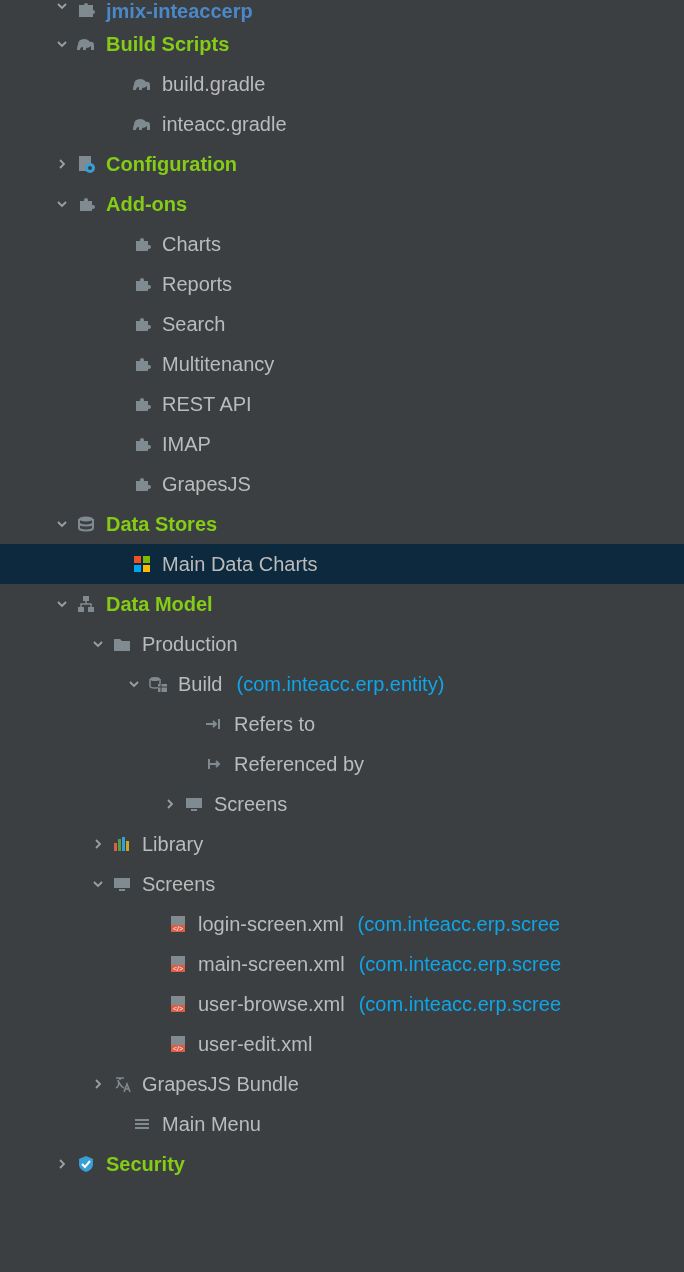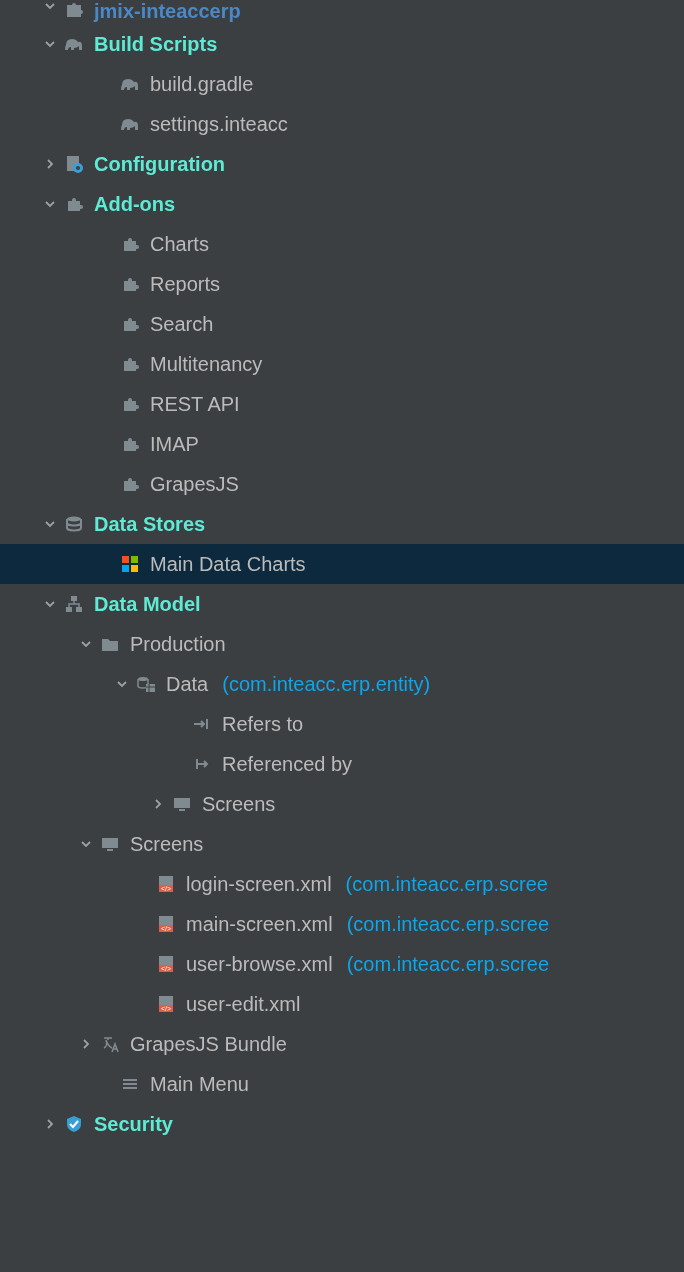--- a/index.html
+++ b/index.html
@@ -11,21 +11,21 @@
   width: 684px;
   height: 1272px;
   overflow: hidden;
   user-select: none;
 }
 .tree { padding-top: 0; }
 .row {
   display: flex;
   align-items: center;
   height: 40px;
-  padding-left: 8px;
+  padding-left: 20px;
   white-space: nowrap;
   cursor: pointer;
 }
 .row.selected { background: #0d293e; }
 .arrow {
   width: 20px;
   display: inline-flex;
   justify-content: center;
   align-items: center;
   color: #9aa0a6;
@@ -34,21 +34,21 @@
 .arrow.blank { visibility: hidden; }
 .indent { display: inline-block; }
 .icon {
   width: 28px;
   display: inline-flex;
   justify-content: center;
   align-items: center;
   margin-right: 6px;
 }
 .label { color: #bbbbbb; }
-.label.bold { font-weight: 600; color: #5eead4; }
+.label.bold { font-weight: 600; color: #84cc16; }
 .hint { color: #0ea5e9; margin-left: 14px; }
 .proj { color: #4a88c7; font-weight: 700; }
 svg { display: block; }
 
 
 .elephant { fill: #7f8b91; }
 .puzzle { fill: #7f8b91; }
 .db { fill: #7f8b91; }
 .folder { fill: #7f8b91; }
 .folderblue { fill: #389fd6; }
@@ -103,21 +103,21 @@
 </div>
 
 <div class="row">
   <span class="indent" style="width:88px"></span>
   <span class="arrow blank"></span>
   <span class="icon">
     <svg width="22" height="18" viewBox="0 0 22 18">
           <path class="elephant" d="M3 10 Q3 4 9 4 Q13 4 15 7 Q19 6 19 11 L19 15 L16 15 L16 11 Q14 13 11 13 L11 15 L8 15 L8 12 Q5 12 5 15 L2 15 Q2 11 3 10 Z"></path>
         </svg>
   </span>
-  <span class="label">settings.inteacc</span>
+  <span class="label">inteacc.gradle</span>
 </div>
 
 <div class="row">
   <span class="indent" style="width:32px"></span>
   <span class="arrow">
     <svg width="12" height="12" viewBox="0 0 12 12">
           <path d="M4 2 L8 6 L4 10" stroke="#9aa0a6" stroke-width="1.8" fill="none"></path>
         </svg>
   </span>
   <span class="icon">
@@ -289,21 +289,21 @@
   </span>
   <span class="icon">
     <svg width="20" height="20" viewBox="0 0 20 20">
       <ellipse cx="7" cy="5" rx="5" ry="2" class="db"></ellipse>
       <path d="M2 5 v7 a5 2 0 0 0 10 0 v-7" fill="none" stroke="#7f8b91" stroke-width="1.5"></path>
       <rect x="10" y="10" width="9" height="8" fill="#7f8b91"></rect>
       <line x1="10" y1="13" x2="19" y2="13" stroke="#3c3f41"></line>
       <line x1="13" y1="10" x2="13" y2="18" stroke="#3c3f41"></line>
     </svg>
   </span>
-  <span class="label">Data</span>
+  <span class="label">Build</span>
   <span class="hint">(com.inteacc.erp.entity)</span>
 </div>
 
 <div class="row">
   <span class="indent" style="width:160px"></span>
       <span class="arrow blank"></span>
   <span class="icon">
     <svg width="20" height="16" viewBox="0 0 20 16">
           <path d="M2 8 h10 M9 5 l3 3 l-3 3 M15 3 v10" stroke="#7f8b91" stroke-width="2" fill="none"></path>
         </svg>
@@ -331,20 +331,37 @@
   </span>
   <span class="icon">
     <svg width="20" height="18" viewBox="0 0 20 18">
           <rect x="2" y="3" width="16" height="10" class="monitor"></rect>
           <rect x="7" y="14" width="6" height="2" class="monitor"></rect>
         </svg>
   </span>
   <span class="label">Screens</span>
 </div>
 
+<div class="row">
+  <span class="indent" style="width:68px"></span>
+  <span class="arrow">
+    <svg width="12" height="12" viewBox="0 0 12 12">
+          <path d="M4 2 L8 6 L4 10" stroke="#9aa0a6" stroke-width="1.8" fill="none"></path>
+        </svg>
+  </span>
+  <span class="icon">
+    <svg width="20" height="18" viewBox="0 0 20 18">
+      <rect x="2" y="8" width="3" height="8" fill="#e05d44"></rect>
+      <rect x="6" y="4" width="3" height="12" fill="#4c9f4c"></rect>
+      <rect x="10" y="2" width="3" height="14" fill="#389fd6"></rect>
+      <rect x="14" y="6" width="3" height="10" fill="#c9a726"></rect>
+    </svg>
+  </span>
+  <span class="label">Library</span>
+</div>
 
 
 <div class="row">
   <span class="indent" style="width:68px"></span>
   <span class="arrow">
     <svg width="12" height="12" viewBox="0 0 12 12">
           <path d="M2 4 L6 8 L10 4" stroke="#9aa0a6" stroke-width="1.8" fill="none"></path>
         </svg>
   </span>
   <span class="icon">

